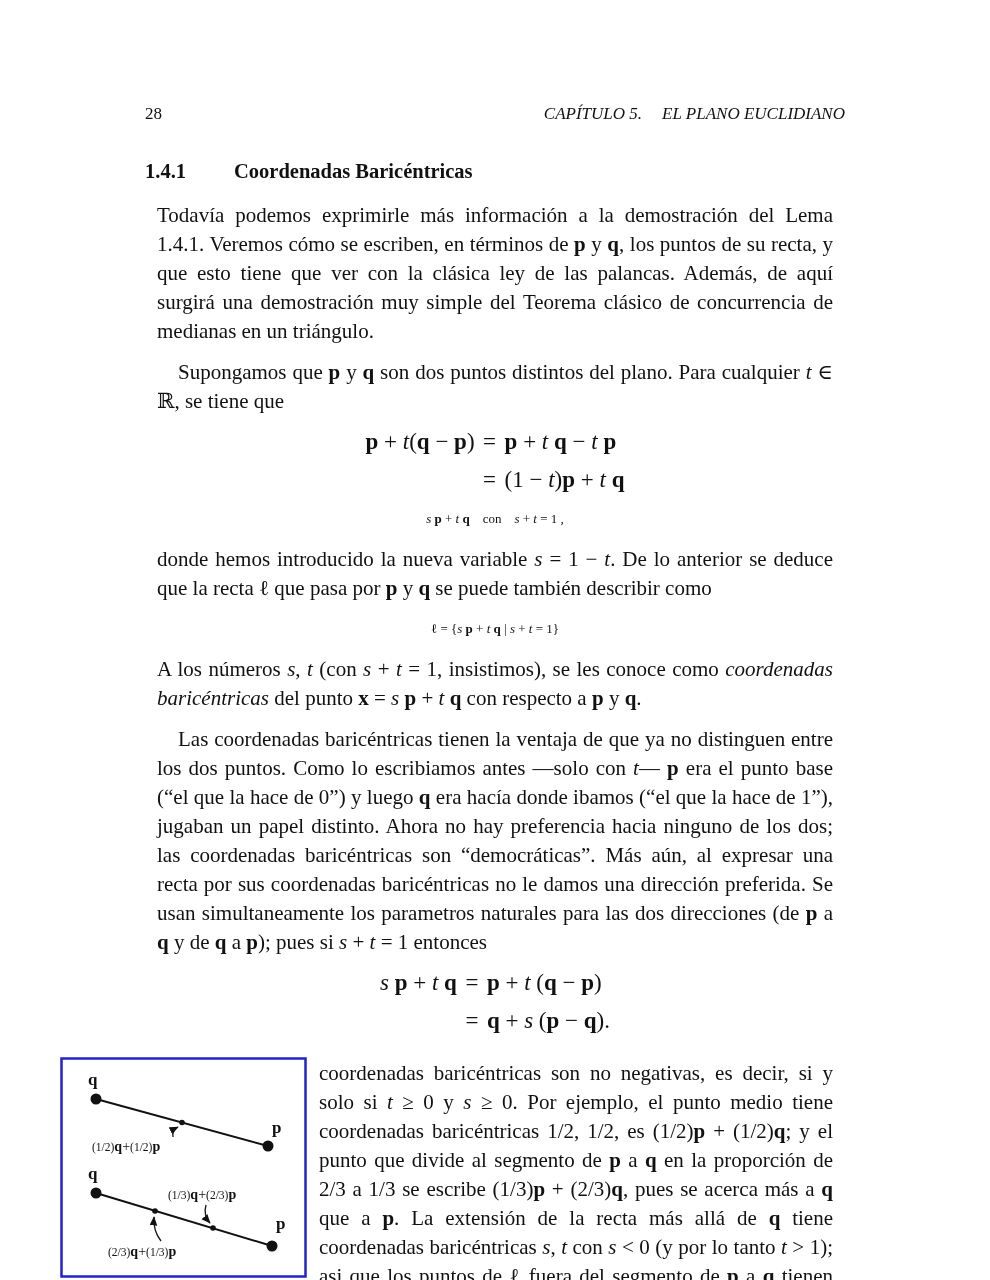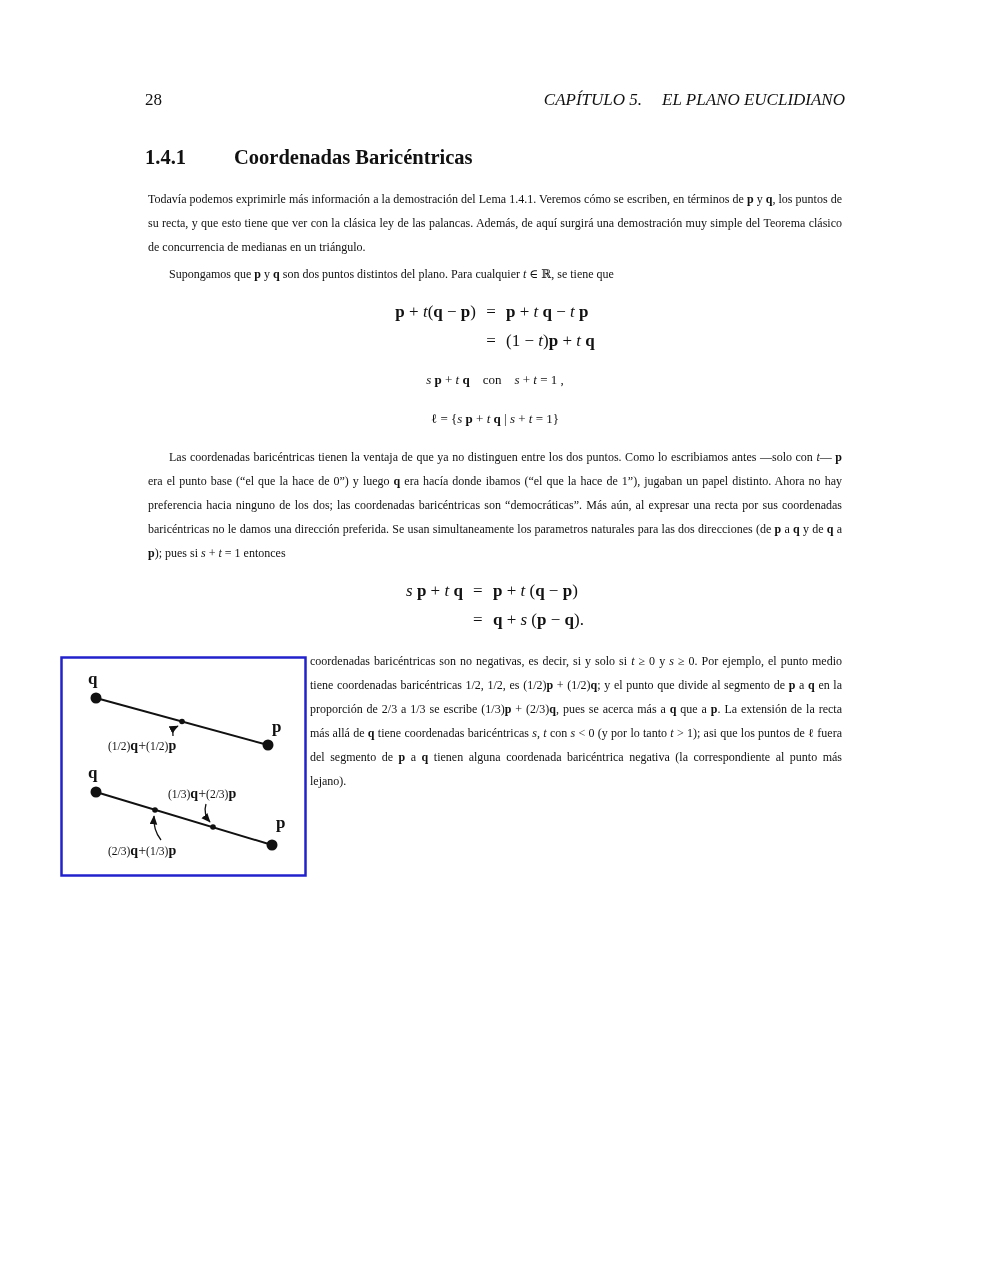--- a/index.html
+++ b/index.html
@@ -1,30 +1,30 @@
 <!DOCTYPE html>
 <html><head>
 <meta charset="utf-8">
 <style>
   html,body{margin:0;padding:0;background:#ffffff;}
   .page{
     position:relative;width:990px;height:1280px;background:#fff;overflow:hidden;
     font-family:"Liberation Serif","DejaVu Serif","DejaVu Sans",serif;color:#111;
   }
   .content{position:absolute;left:145px;top:90px;width:700px;}
-  .running-header{display:flex;justify-content:space-between;align-items:baseline;font-size:17px;}
+  .running-header{display:flex;justify-content:space-between;align-items:baseline;font-size:17px;margin-top:14px;}
   .running-header .chap{font-style:italic;}
   .running-header .gap{display:inline-block;width:20px;}
   .section-heading{margin:36px 0 18px 0;font-size:20.5px;font-weight:bold;display:flex;}
   .section-heading .num{margin-right:48px;}
-  p.body{font-size:12px;line-height:24px;text-align:justify;margin:3px;hyphens:auto;}
+  p.body{font-size:21px;line-height:29px;text-align:justify;margin:12px;hyphens:auto;}
   p.indent{text-indent:21px;}
   p.oneline{text-align-last:justify;}
   .equation{display:flex;justify-content:center;margin:13px 0;}
-  .eqgrid{display:grid;grid-template-columns:auto 30px auto;row-gap:3px;font-size:17px;line-height:26px;}
+  .eqgrid{display:grid;grid-template-columns:auto 30px auto;row-gap:12px;font-size:23px;line-height:26px;}
   .eqgrid .lhs{text-align:right;}
   .eqgrid .rel{text-align:center;}
   .eqgrid .rhs{text-align:left;}
   .eqline{font-size:13px;line-height:26px;}
   .wrap-row{display:flex;align-items:flex-start;margin-top:4px;}
   .figbox{position:relative;width:247px;height:221px;margin:10px 0 0 -85px;flex:0 0 auto;}
   .figbox svg{position:absolute;left:0;top:0;}
   .flabel{position:absolute;white-space:nowrap;font-size:14px;line-height:1;}
   .flabel .sm{font-size:11.5px;}
   .ptlabel{position:absolute;white-space:nowrap;font-size:17px;font-weight:bold;line-height:1;}
@@ -61,25 +61,27 @@
         <span class="rel">=</span>
         <span class="rhs">(1 − <i>t</i>)<b>p</b> + <i>t</i> <b>q</b></span>
       </div>
     </div>
 
 
     <div class="equation">
       <span class="eqline"><i>s</i> <b>p</b> + <i>t</i> <b>q</b> con <i>s</i> + <i>t</i> = 1 ,</span>
     </div>
 
+    <p class="body">donde hemos introducido la nueva variable <i>s</i> = 1 − <i>t</i>. De lo anterior se deduce que la recta ℓ que pasa por <b>p</b> y <b>q</b> se puede también describir como</p>
 
     <div class="equation">
       <span class="eqline">ℓ = {<i>s</i> <b>p</b> + <i>t</i> <b>q</b> | <i>s</i> + <i>t</i> = 1}</span>
     </div>
 
+    <p class="body">A los números <i>s</i>, <i>t</i> (con <i>s</i> + <i>t</i> = 1, insistimos), se les conoce como <i>coordenadas baricéntricas</i> del punto <b>x</b> = <i>s</i> <b>p</b> + <i>t</i> <b>q</b> con respecto a <b>p</b> y <b>q</b>.</p>
     <p class="body indent">Las coordenadas baricéntricas tienen la ventaja de que ya no distinguen entre los dos puntos. Como lo escribiamos antes —solo con <i>t</i>— <b>p</b> era el punto base (“el que la hace de 0”) y luego <b>q</b> era hacía donde ibamos (“el que la hace de 1”), jugaban un papel distinto. Ahora no hay preferencia hacia ninguno de los dos; las coordenadas baricéntricas son “democráticas”. Más aún, al expresar una recta por sus coordenadas baricéntricas no le damos una dirección preferida. Se usan simultaneamente los parametros naturales para las dos direcciones (de <b>p</b> a <b>q</b> y de <b>q</b> a <b>p</b>); pues si <i>s</i> + <i>t</i> = 1 entonces</p>
 
     <div class="equation">
       <div class="eqgrid">
         <span class="lhs"><i>s</i> <b>p</b> + <i>t</i> <b>q</b></span>
         <span class="rel">=</span>
         <span class="rhs"><b>p</b> + <i>t</i> (<b>q</b> − <b>p</b>)</span>
         <span class="lhs"></span>
         <span class="rel">=</span>
         <span class="rhs"><b>q</b> + <i>s</i> (<b>p</b> − <b>q</b>).</span>
@@ -108,21 +110,21 @@
           <circle cx="36" cy="136" r="5.5" fill="#111"></circle>
           <circle cx="212" cy="189" r="5.5" fill="#111"></circle>
           <circle cx="95" cy="154" r="2.8" fill="#111"></circle>
           <circle cx="153" cy="171" r="2.8" fill="#111"></circle>
           <path d="M146,148 Q143,158 150,166" fill="none" stroke="#111" stroke-width="1.3" marker-end="url(#ah)"></path>
           <path d="M101,184 Q93,174 94,160" fill="none" stroke="#111" stroke-width="1.3" marker-end="url(#ah)"></path>
         </svg>
 
         <div class="ptlabel" style="left:28px;top:14px;"><b>q</b></div>
         <div class="ptlabel" style="left:212px;top:62px;"><b>p</b></div>
-        <div class="flabel" style="left:48px;top:83px;"><span class="sm">(1/2)</span><b>q</b>+<span class="sm">(1/2)</span><b>p</b></div>
+        <div class="flabel" style="left:32px;top:83px;"><span class="sm">(1/2)</span><b>q</b>+<span class="sm">(1/2)</span><b>p</b></div>
 
         <div class="ptlabel" style="left:28px;top:108px;"><b>q</b></div>
         <div class="ptlabel" style="left:216px;top:158px;"><b>p</b></div>
         <div class="flabel" style="left:108px;top:131px;"><span class="sm">(1/3)</span><b>q</b>+<span class="sm">(2/3)</span><b>p</b></div>
         <div class="flabel" style="left:48px;top:188px;"><span class="sm">(2/3)</span><b>q</b>+<span class="sm">(1/3)</span><b>p</b></div>
       </figure>
 
       <p class="body narrowcol">coordenadas baricéntricas son no negativas, es decir, si y solo si <i>t</i> ≥ 0 y <i>s</i> ≥ 0. Por ejemplo, el punto medio tiene coordenadas baricéntricas 1/2, 1/2, es (1/2)<b>p</b> + (1/2)<b>q</b>; y el punto que divide al segmento de <b>p</b> a <b>q</b> en la proporción de 2/3 a 1/3 se escribe (1/3)<b>p</b> + (2/3)<b>q</b>, pues se acerca más a <b>q</b> que a <b>p</b>. La extensión de la recta más allá de <b>q</b> tiene coordenadas baricéntricas <i>s</i>, <i>t</i> con <i>s</i> &lt; 0 (y por lo tanto <i>t</i> &gt; 1); asi que los puntos de ℓ fuera del segmento de <b>p</b> a <b>q</b> tienen alguna coordenada baricéntrica negativa (la correspondiente al punto más lejano).</p>
     </div>
 

